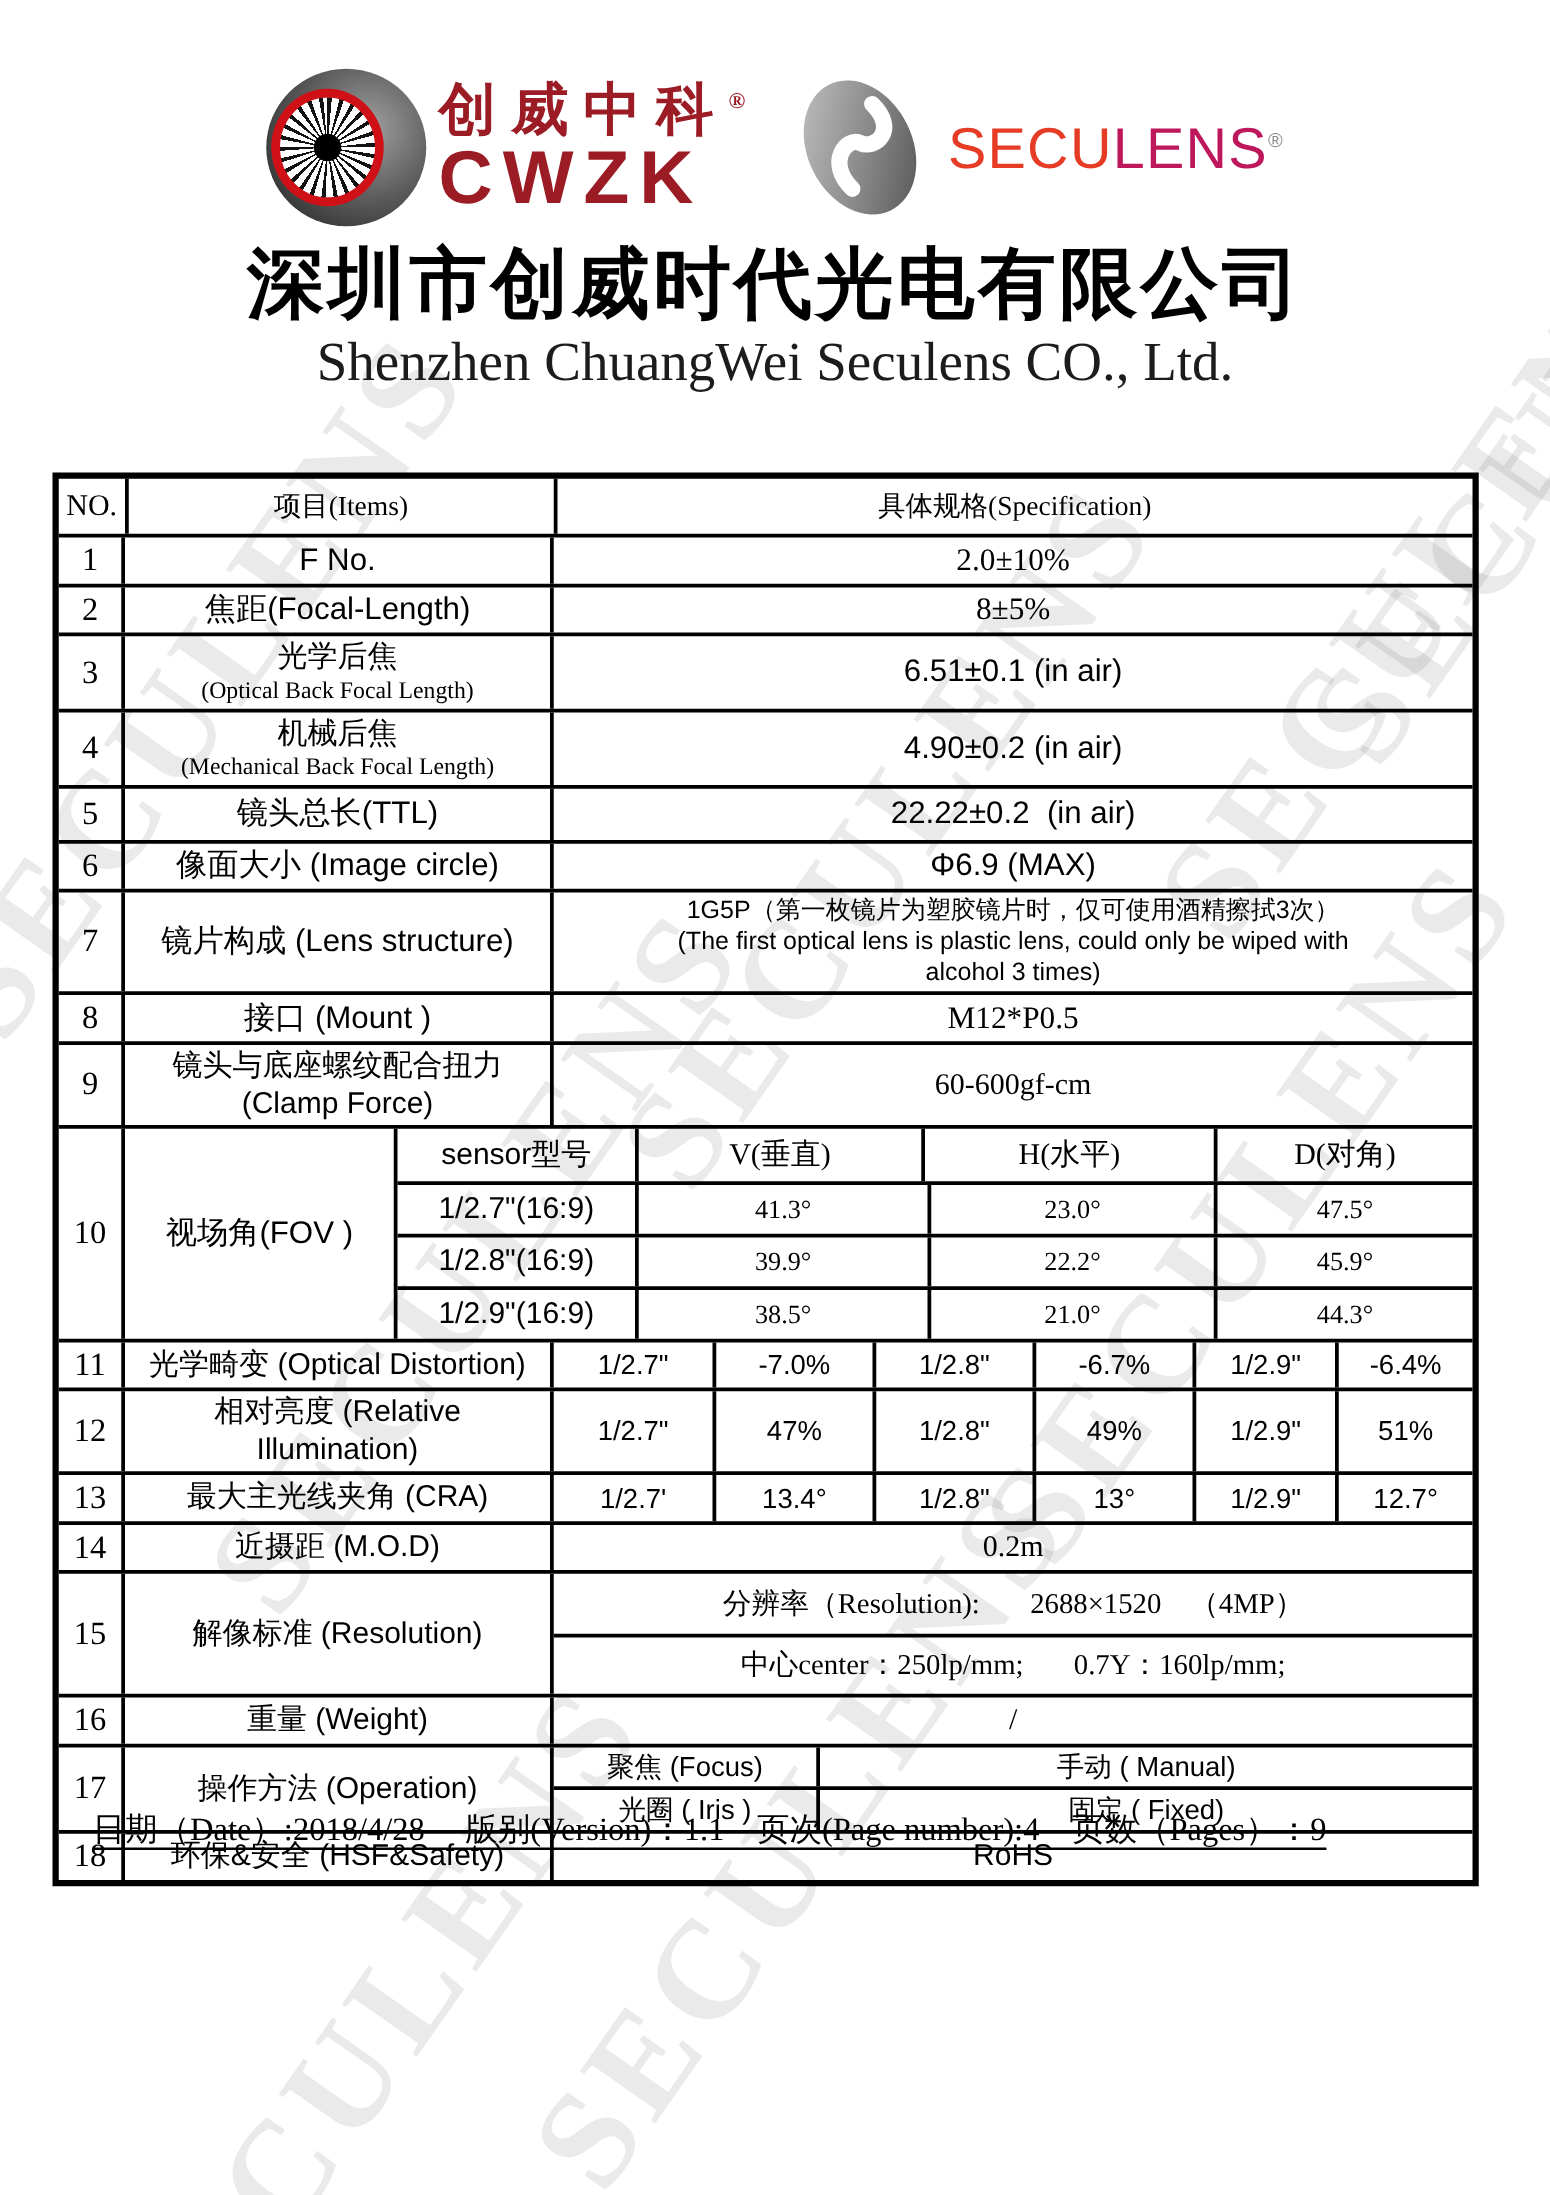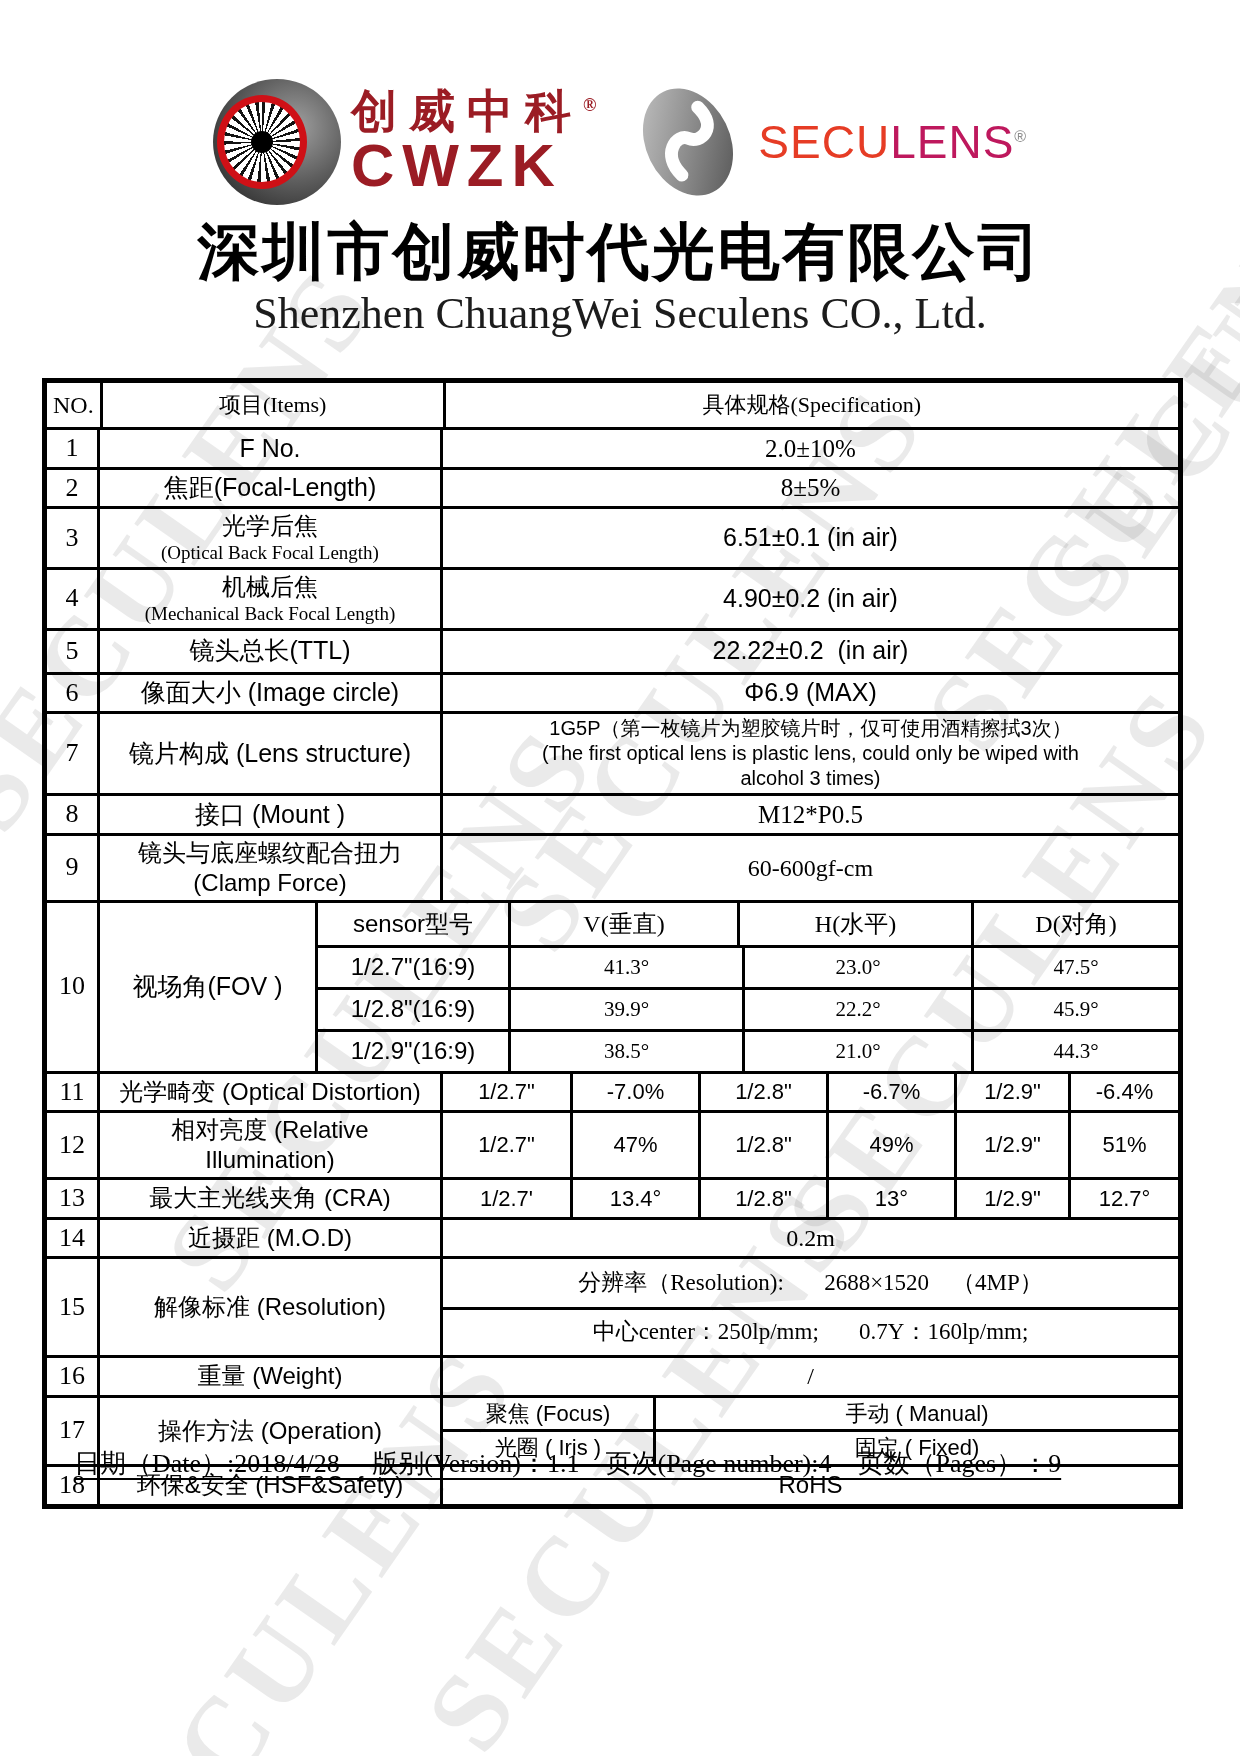--- a/index.html
+++ b/index.html
@@ -7,21 +7,21 @@
        font-family:"Liberation Sans",sans-serif;color:#000;}
   *{box-sizing:border-box;}
 
   
   .wm{position:absolute;font-family:"Liberation Serif",serif;font-weight:bold;
       font-size:112px;letter-spacing:8px;color:rgba(90,90,90,0.13);
       transform:rotate(-55deg);transform-origin:0 0;white-space:nowrap;z-index:0;
       pointer-events:none;}
 
   
-  .header{position:relative;z-index:2;padding-top:72px;text-align:center;}
+  .header{position:relative;z-index:2;padding-top:48px;text-align:center;}
   .logo-row{display:flex;justify-content:center;align-items:center;gap:28px;height:140px;}
   .cwzk-logo{display:flex;align-items:center;gap:10px;}
   .sphere{width:128px;height:126px;border-radius:50%;position:relative;
           background:radial-gradient(circle at 64% 38%, #a0a0a0, #5e5e5e 48%, #2b2b2b 88%);}
   .wheel{position:absolute;left:4px;top:16px;width:90px;height:94px;border-radius:50%;
          border:7px solid #cf1016;
          background:repeating-conic-gradient(#121212 0deg 5deg,#ffffff 5deg 14deg);}
   .hub{position:absolute;left:50%;top:50%;transform:translate(-50%,-50%);
        width:22px;height:22px;border-radius:50%;background:#000;}
   .cwzk-text{text-align:left;}

